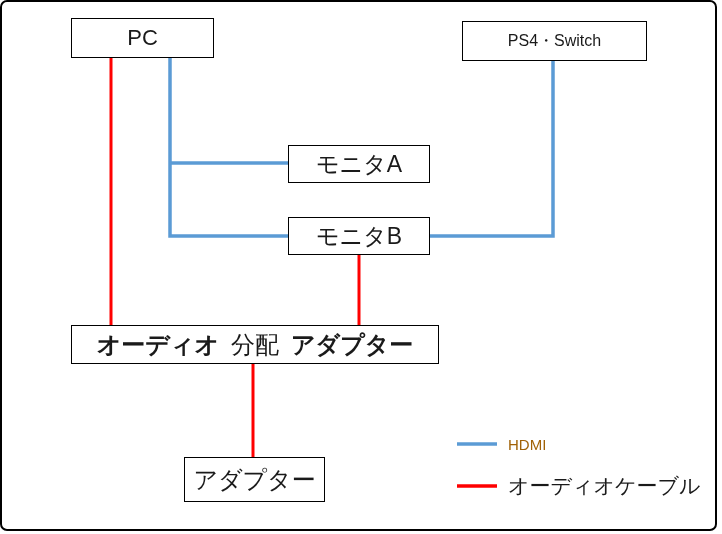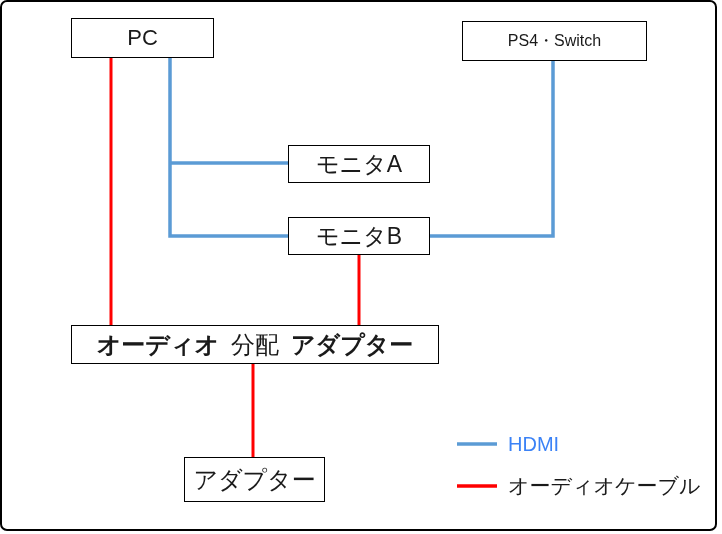--- a/index.html
+++ b/index.html
@@ -52,21 +52,21 @@
   .node-headphones{ left: 184px; top: 457px; width: 141px; height: 45px; font-size: 24px; }
   .legend-row {
     position: absolute;
     display: flex;
     align-items: center;
     height: 22px;
   }
   .legend-row-hdmi  { left: 457px; top: 433px; }
   .legend-row-audio { left: 457px; top: 475px; }
   .legend-swatch { width: 40px; height: 6px; margin-right: 11px; flex: 0 0 auto; }
-  .legend-label-hdmi  { font-size: 20px; color: #3b82f6; }
+  .legend-label-hdmi  { font-size: 15px; color: #a16207; }
   .legend-label-audio { font-size: 21px; color: #1a1a1a; font-family: "Liberation Serif", serif; }
 </style>
 </head>
 <body>
 
 <div class="canvas">
 
   <div class="frame"></div>
 
   <svg class="wires" viewBox="0 0 722 534" xmlns="http://www.w3.org/2000/svg">

